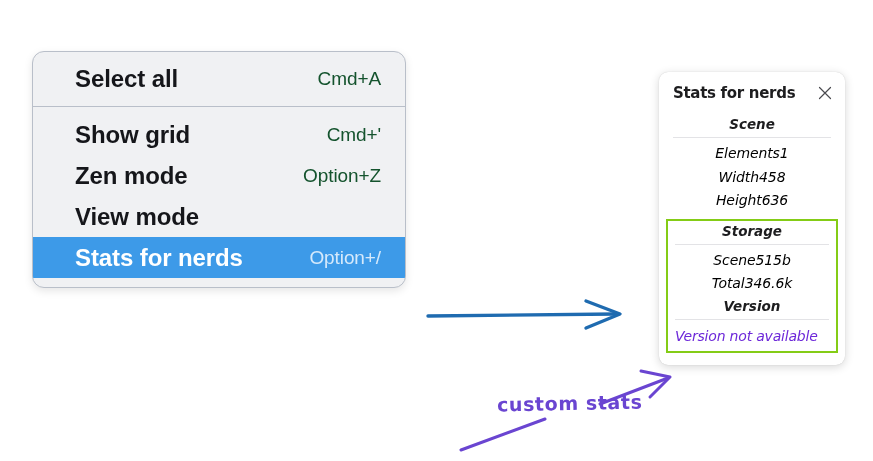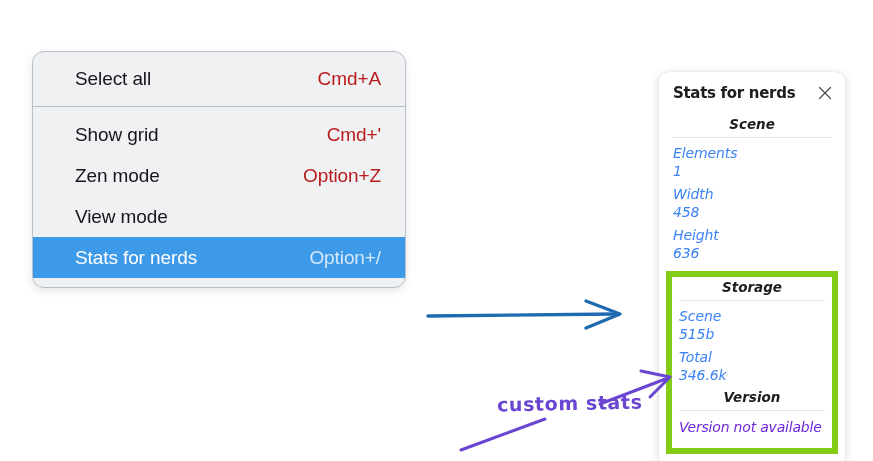--- a/index.html
+++ b/index.html
@@ -40,28 +40,29 @@
   .menu-item {
     display: flex;
     align-items: center;
     justify-content: space-between;
     height: 41px;
     padding: 0 24px 0 42px;
     box-sizing: border-box;
     cursor: default;
   }
   .menu-item .mi-label {
-    font-size: 19px;
+    font-size: 24px;
     color: #15161a;
     letter-spacing: -0.1px;
     white-space: nowrap;
+    font-weight: bold;
   }
   .menu-item .mi-shortcut {
     font-size: 19px;
-    color: #b91c1c;
+    color: #14532d;
     white-space: nowrap;
     letter-spacing: -0.1px;
   }
   .menu-item.is-selected {
     background: #3d9ae8;
   }
   .menu-item.is-selected .mi-label { color: #ffffff; }
   .menu-item.is-selected .mi-shortcut { color: #d5e9fb; }
 
   
@@ -106,42 +107,41 @@
     padding: 2px 0 5px 0;
   }
   .sp-rule {
     height: 1px;
     background: #e3e3e6;
     margin: 0 0 4px 0;
   }
   .sp-row {
     display: flex;
     align-items: baseline;
-    justify-content: flex-start;
+    justify-content: center;
     font-size: 14px;
-    color: #3b82f6;
+    color: #000000;
     padding: 3px 0;
     line-height: 1.25;
-    flex-direction: column;
   }
   .sp-row .sp-key { letter-spacing: -0.1px; }
   .sp-row .sp-val { letter-spacing: -0.1px; }
   .sp-note {
     font-size: 14px;
     color: #6d28d9;
     padding: 4px 0 1px 0;
     letter-spacing: -0.2px;
     white-space: nowrap;
   }
 
   
   #highlight-box {
-    border: 6px solid #84cc16;
+    border: 2px solid #84cc16;
     margin: 6px 7px 0 7px;
-    padding: 0 7px 12px 7px;
+    padding: 0 7px 6px 7px;
     box-sizing: border-box;
   }
   #highlight-box .sp-section { padding: 0; }
 
   
   #annotations {
     position: absolute;
     left: 0; top: 0;
     width: 873px; height: 461px;
     pointer-events: none;

